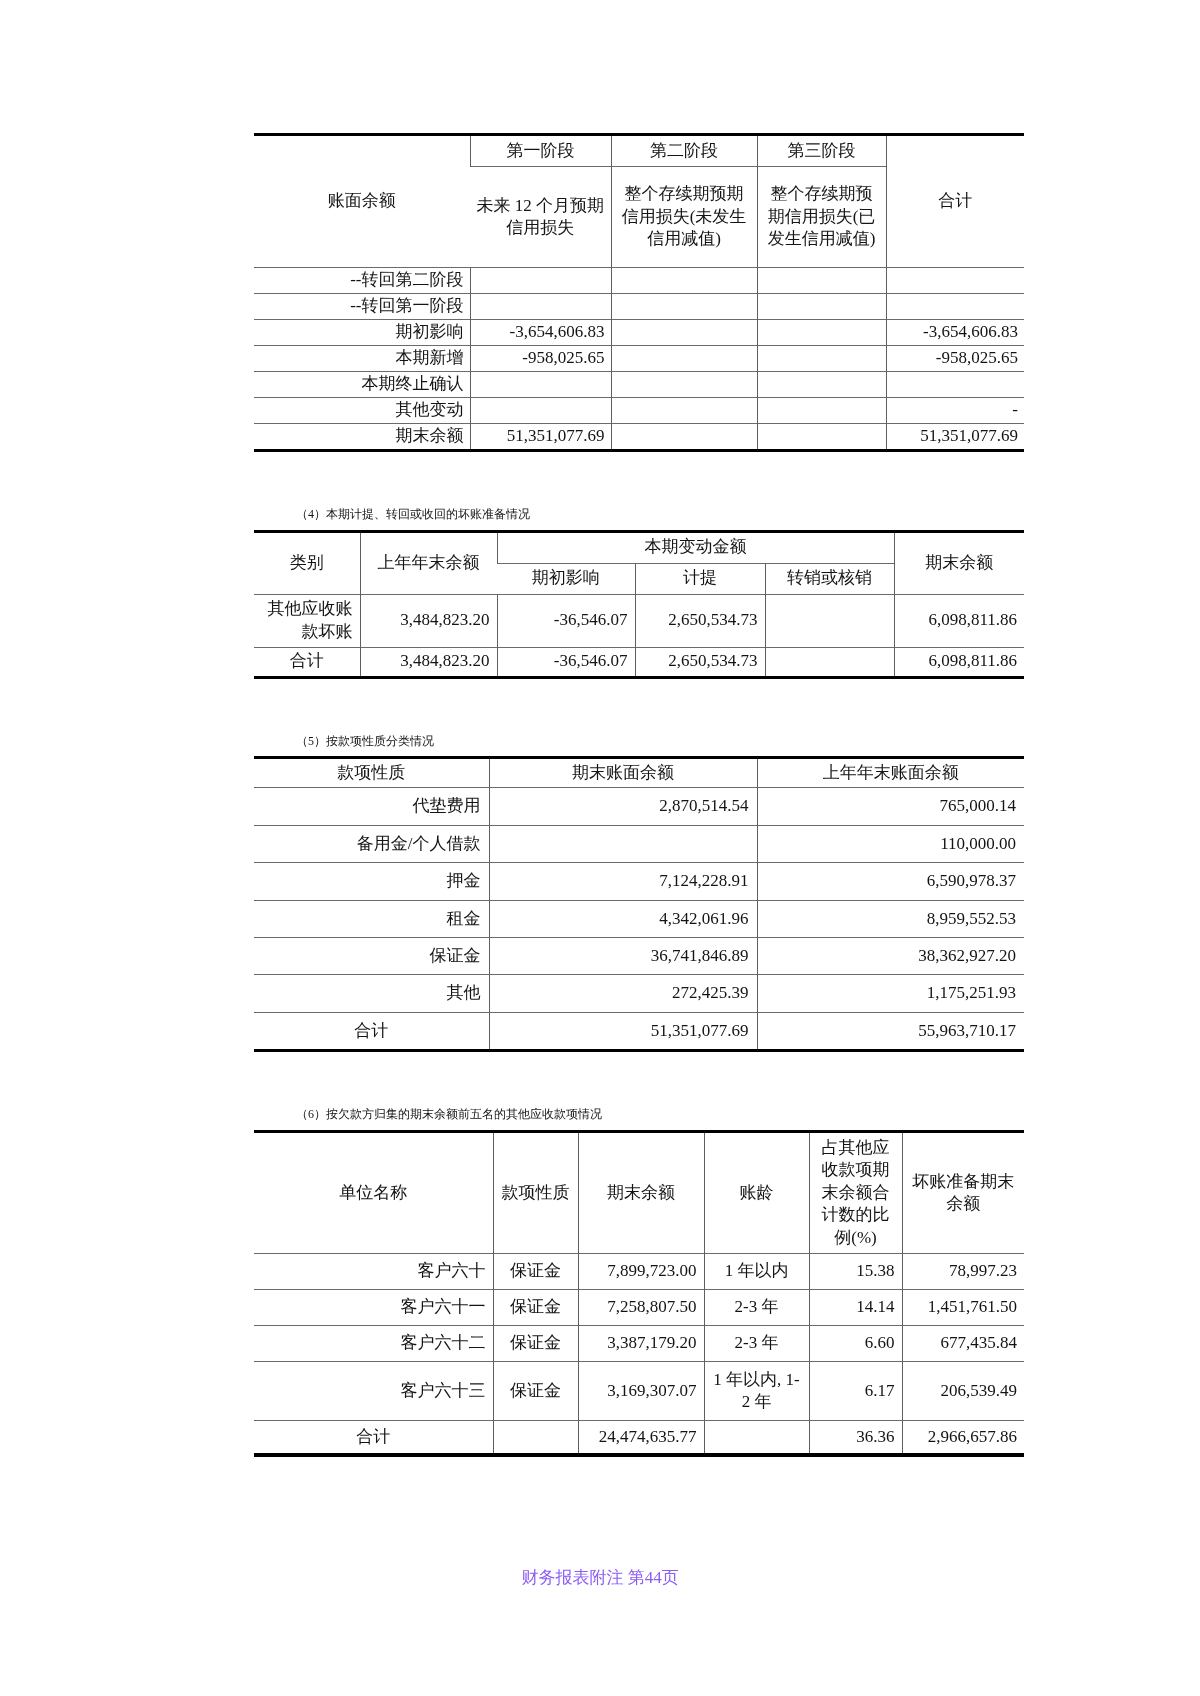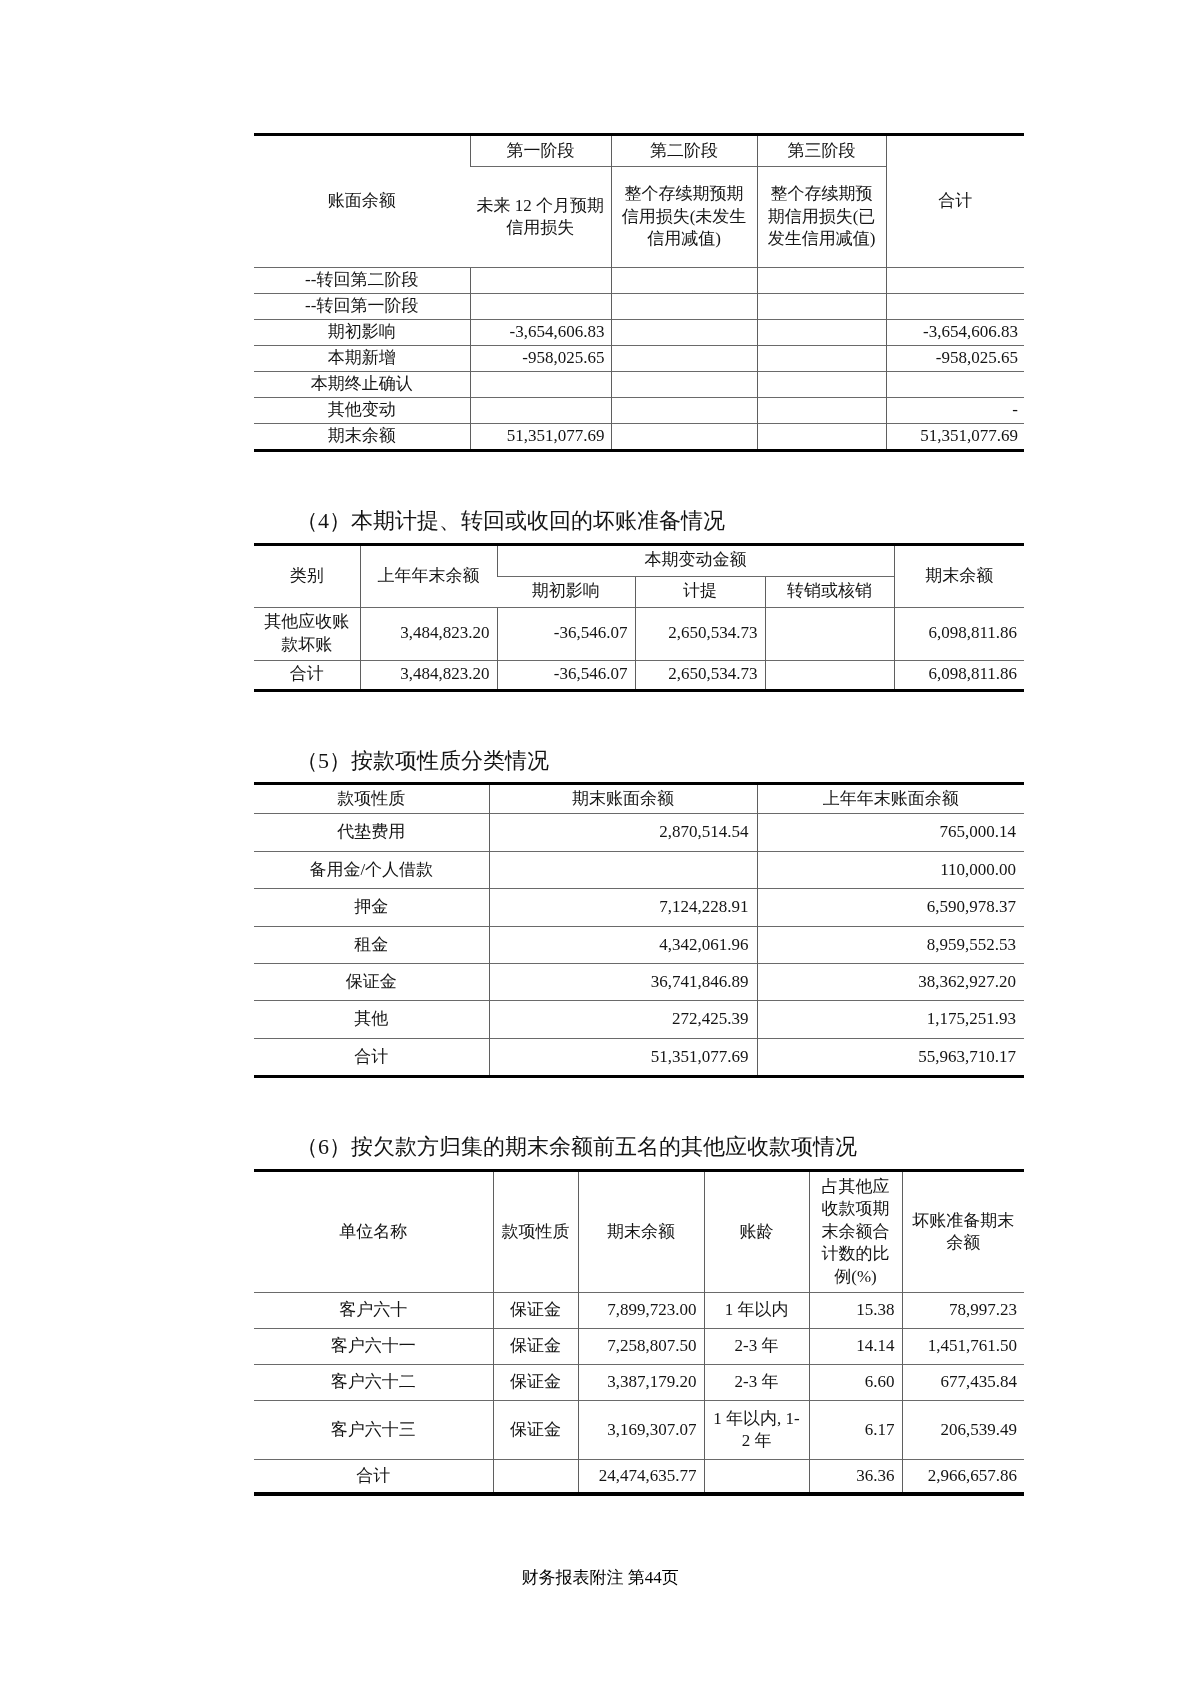--- a/index.html
+++ b/index.html
@@ -28,53 +28,53 @@
   }
   .t td {
     padding: 2px 7px;
     vertical-align: middle;
     line-height: 1.32;
     overflow: hidden;
   }
   .t td + td { border-left: 1px solid #5f5f5f; }
   .t tr + tr td { border-top: 1px solid #6a6a6a; }
   .c   { text-align: center; }
-  .lbl { text-align: center; }
+  .lbl { text-align: right; }
   .num { text-align: right; }
   
   .t1 .hrow1 td { height: 28px; padding: 1px 8px; }
   .t1 .hrow2 td { height: 96px; padding: 2px 5px; }
   .t1 .r td  { height: 23px; padding: 1px 6px; }
   
   .t4 .hrow1 td { height: 26px; }
   .t4 .hrow2 td { height: 26px; }
   .t4 .r1 td { height: 48px; }
   .t4 .r2 td { height: 24px; }
   
   .t5 .h td { height: 24px; }
   .t5 .r td { height: 22px; padding: 7px 8px; }
   
   .t6 { border-bottom: 4px solid #000; }
   .t6 .h td { height: 108px; padding: 4px 6px; }
   .t6 .r td { height: 31px; padding: 2px 7px; }
   .t6 .r.tall td { height: 54px; }
   .t6 .r.last td { height: 28px; }
   .sec-title {
-    font-size: 22px;
+    font-size: 12px;
     margin: 55px 0 7px 42px;
     line-height: 1.3;
   }
   .footer {
     position: absolute;
     top: 1566px;
     left: 0;
     width: 1200px;
     text-align: center;
     font-size: 17px;
-    color: #000000;
+    color: #8b5cf6;
   }
 </style>
 </head>
 <body>
 
 <div class="page">
   <div class="content">
 
     <table class="t t1">
       <colgroup>

